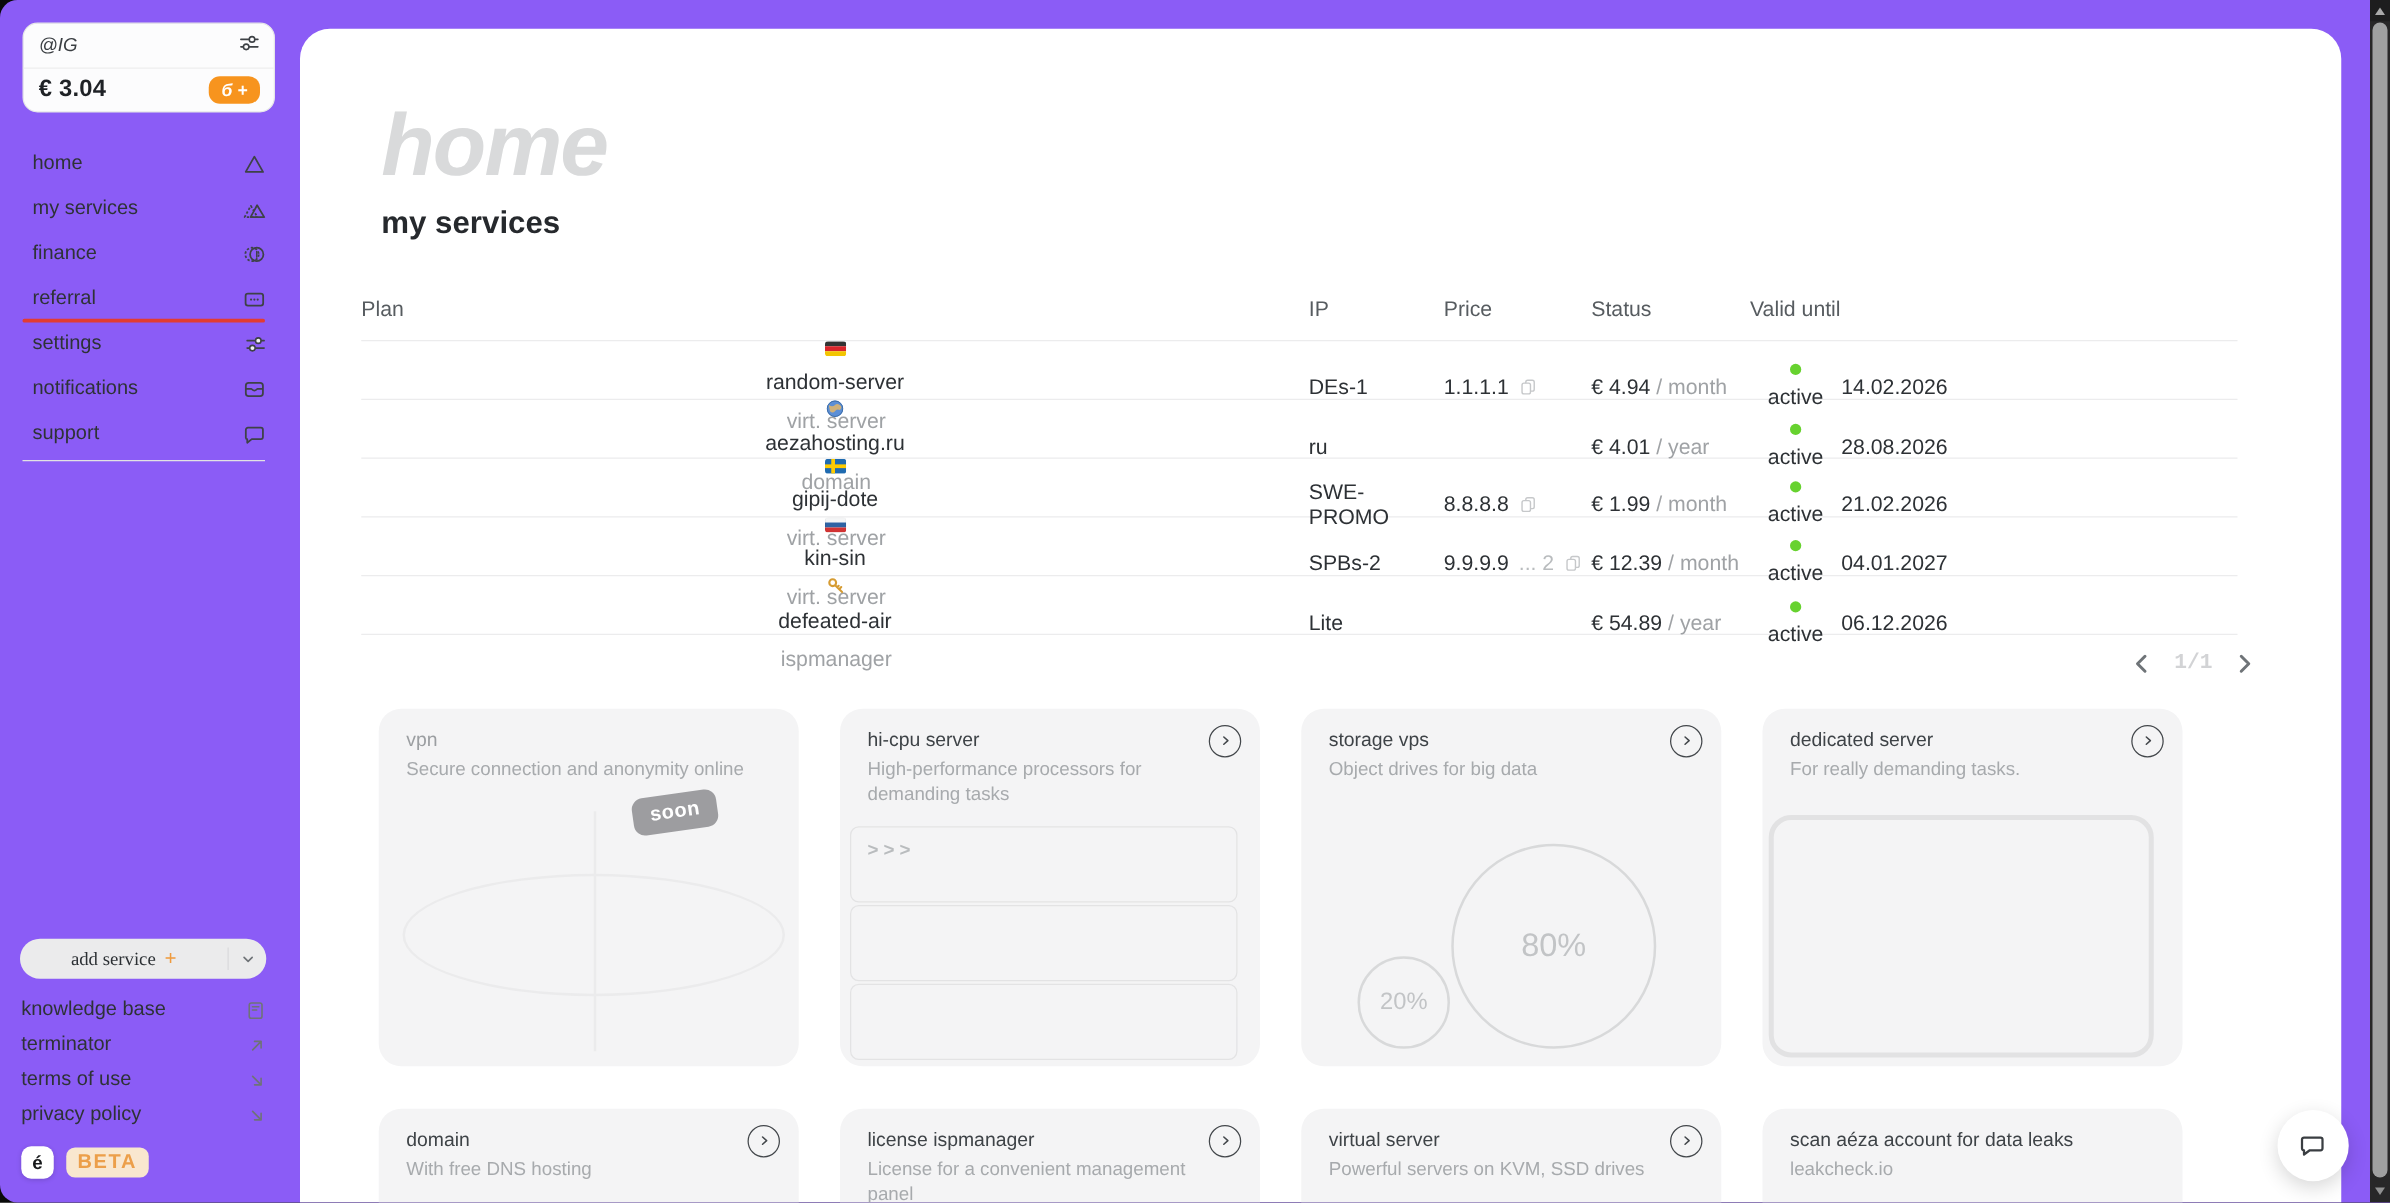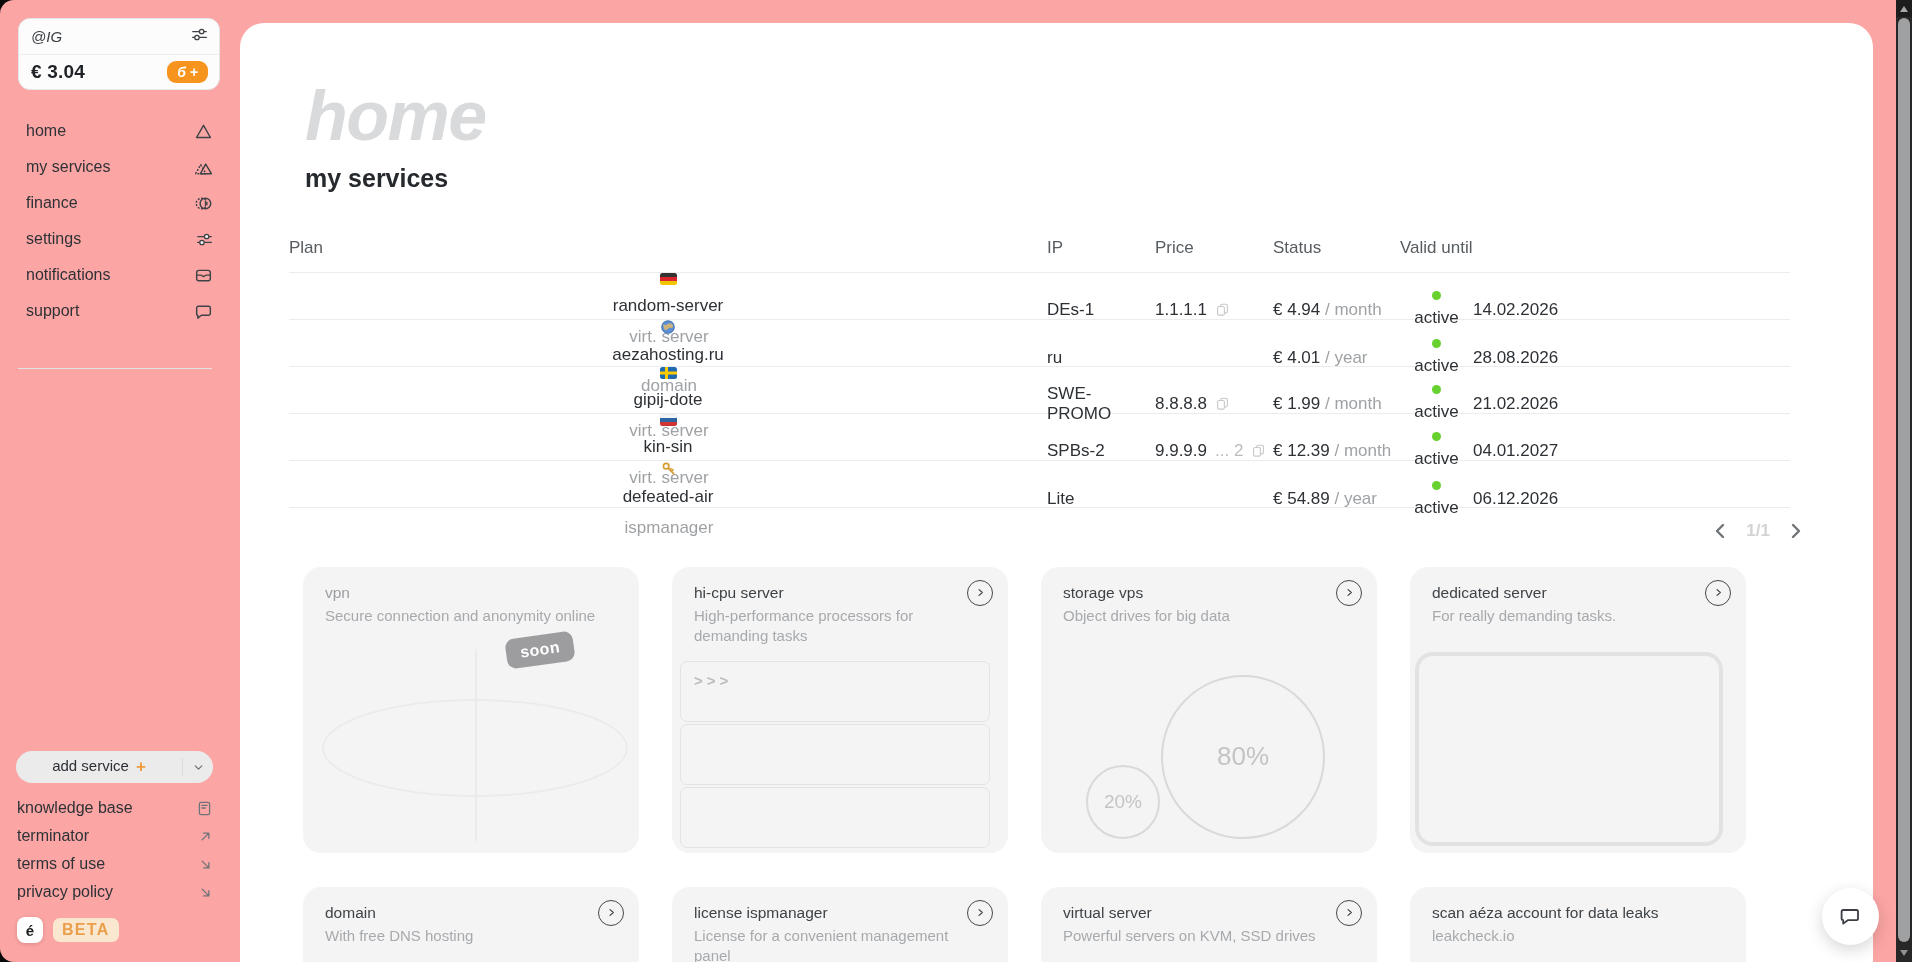--- a/index.html
+++ b/index.html
@@ -1,18 +1,18 @@
 <!DOCTYPE html>
 <html><head>
 <meta charset="utf-8">
 <style>
   * { margin:0; padding:0; box-sizing:border-box; }
   html,body { width:1912px; height:962px; overflow:hidden; background:#0a0a0a;
     font-family:"Liberation Sans", sans-serif; }
-  .page { position:absolute; inset:0; background:#fca5a5; border-radius:14px 0 0 14px; overflow:hidden; }
+  .page { position:absolute; inset:0; background:#8b5cf6; border-radius:14px 0 0 14px; overflow:hidden; }
 
   
   .sidebar { position:absolute; left:0; top:0; width:240px; height:100%; }
   .account-card { position:absolute; left:18px; top:18px; width:202px; background:#fcfcfd;
     border:1px solid #e6e6e8; border-radius:12px; overflow:hidden; }
   .account-row { height:35px; display:flex; align-items:center; justify-content:space-between; padding:0 11px 0 12px; }
   .account-row + .account-row { border-top:1px solid #ededee; }
   .handle { font-style:italic; font-size:15px; color:#3a3e42; }
   .balance { font-size:19px; font-weight:bold; color:#1f2226; letter-spacing:.2px; }
   .bonus-badge { background:#f7941e; color:#fff; font-weight:bold; font-style:italic;
@@ -21,22 +21,22 @@
   .nav { position:absolute; top:113px; left:0; width:240px; }
   .nav-item { height:36px; display:flex; align-items:center; justify-content:space-between;
     padding:0 27px 0 26px; font-size:16px; color:#2e3236; position:relative; cursor:pointer; }
   .nav-item .icn { color:#3e4246; display:flex; }
   .nav-underline { position:absolute; left:18px; bottom:-1px; width:194px; height:3px;
     background:#e23c32; border-radius:2px; }
   .nav-divider { position:absolute; top:368px; left:18px; width:194px; height:1px; background:#e2e2e3; }
 
   .add-service { position:absolute; top:751px; left:16px; width:197px; height:32px;
     background:#ebebec; border-radius:16px; display:flex; align-items:center; cursor:pointer; }
-  .add-service-main { flex:1; display:flex; align-items:flex-start; justify-content:center; gap:7px;
-    font-size:15px; color:#2c3034; }
+  .add-service-main { flex:1; display:flex; align-items:flex-end; justify-content:center; gap:7px;
+    font-size:15px; color:#2c3034;font-family:Liberation Serif, serif; }
   .add-plus { color:#ef9b3e; font-size:17px; font-weight:bold; }
   .add-sep { width:1px; height:18px; background:#dadadb; }
   .add-caret { width:30px; display:flex; align-items:center; justify-content:center; color:#6f7377; }
 
   .side-links { position:absolute; top:794px; left:0; width:240px; }
   .side-link { height:28px; display:flex; align-items:center; justify-content:space-between;
     padding:0 27px 0 17px; font-size:16px; color:#2e3236; cursor:pointer; }
   .side-link .icn { color:#6f7377; display:flex; }
 
   .brand { position:absolute; top:917px; left:17px; display:flex; align-items:center; gap:10px; }
@@ -64,21 +64,21 @@
   .ip-cell { display:flex; align-items:center; gap:8px; }
   .ip-extra { color:#b9bcbe; }
   .copy-icon { display:flex; color:#c6c8ca; cursor:pointer; }
   .period { color:#9fa2a5; }
   .status-cell { display:flex; align-items:center; gap:8px;flex-direction:column; }
   .dot { width:9px; height:9px; border-radius:50%; background:#67d22f; }
 
   .pagination { width:1516px; display:flex; justify-content:flex-end; align-items:center;
     gap:15px; margin-top:13px; }
   .pg-arrow { color:#6f7478; display:flex; cursor:pointer; }
-  .pg-label { color:#d2d3d5; font-size:17px; font-weight:bold; }
+  .pg-label { color:#d2d3d5; font-size:17px; font-weight:bold;font-family:Liberation Mono, monospace; }
 
   .cards { display:grid; grid-template-columns:repeat(4,336px); gap:33px; margin-left:14px; }
   .cards.row1 { margin-top:26px; }
   .cards.row2 { margin-top:34px; }
   .card { position:relative; height:286px; background:#f4f4f5; border-radius:18px;
     padding:17px 22px; overflow:hidden; cursor:pointer; }
   .card-title { font-size:15.5px; color:#3e4347; }
   .card.disabled { cursor:default; }
   .card.disabled .card-title { color:#9b9ea1; }
   .card-desc { font-size:15px; color:#a7aaad; line-height:1.35; margin-top:4px; max-width:296px; }
@@ -172,20 +172,32 @@
         <span>finance</span>
         <span class="icn">
           <svg width="19" height="19" viewBox="0 0 20 20" fill="none" stroke="#3e4246" stroke-width="1.5">
             <circle cx="8" cy="10" r="5.6" stroke-dasharray="2 1.6"></circle>
             <circle cx="12" cy="10" r="5.6"></circle>
             <path d="M12 7.2 v5.6" stroke-width="1.2"></path>
           </svg>
         </span>
       </div>
       <div class="nav-item">
+        <span>referral</span>
+        <span class="icn">
+          <svg width="19" height="19" viewBox="0 0 20 20" fill="none" stroke="#3e4246" stroke-width="1.5">
+            <rect x="2.6" y="5.2" width="14.8" height="10" rx="2"></rect>
+            <circle cx="7.2" cy="10.2" r="0.9" fill="#3e4246" stroke="none"></circle>
+            <circle cx="10" cy="10.2" r="0.9" fill="#3e4246" stroke="none"></circle>
+            <circle cx="12.8" cy="10.2" r="0.9" fill="#3e4246" stroke="none"></circle>
+          </svg>
+        </span>
+        <span class="nav-underline"></span>
+      </div>
+      <div class="nav-item">
         <span>settings</span>
         <span class="icn">
           <svg width="17" height="17" viewBox="0 0 20 20" fill="none" stroke="#3e4246" stroke-width="1.5" stroke-linecap="round">
             <line x1="2" y1="6.5" x2="18" y2="6.5"></line>
               <circle cx="12.5" cy="6.5" r="2.6" fill="#f2f2f3"></circle>
             <line x1="2" y1="13.5" x2="18" y2="13.5"></line>
               <circle cx="7" cy="13.5" r="2.6" fill="#f2f2f3"></circle>
           </svg>
         </span>
       </div>

